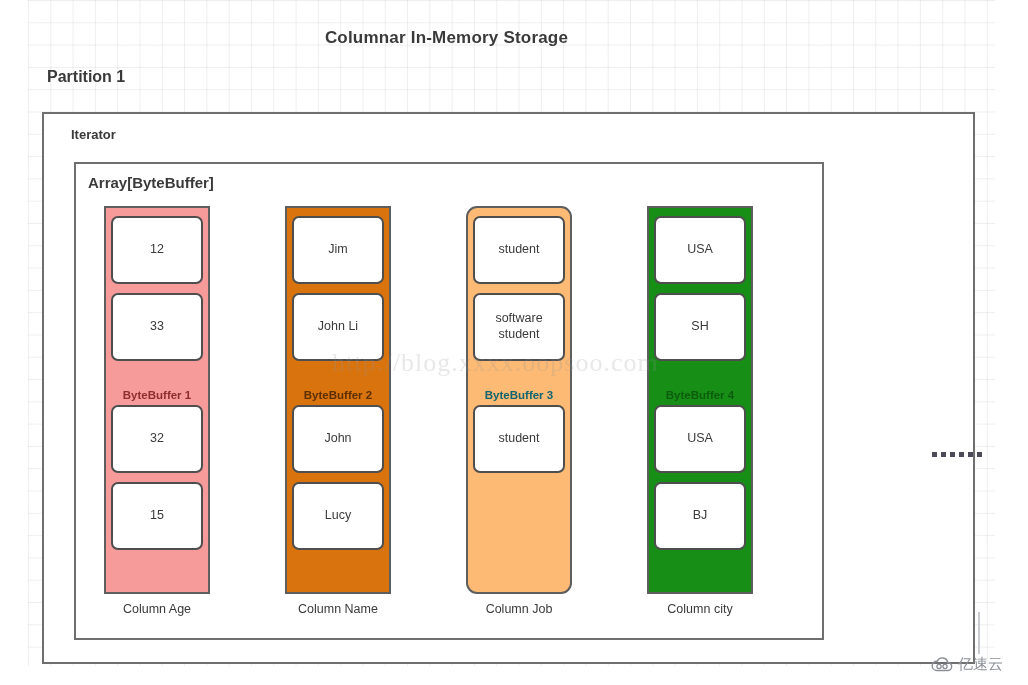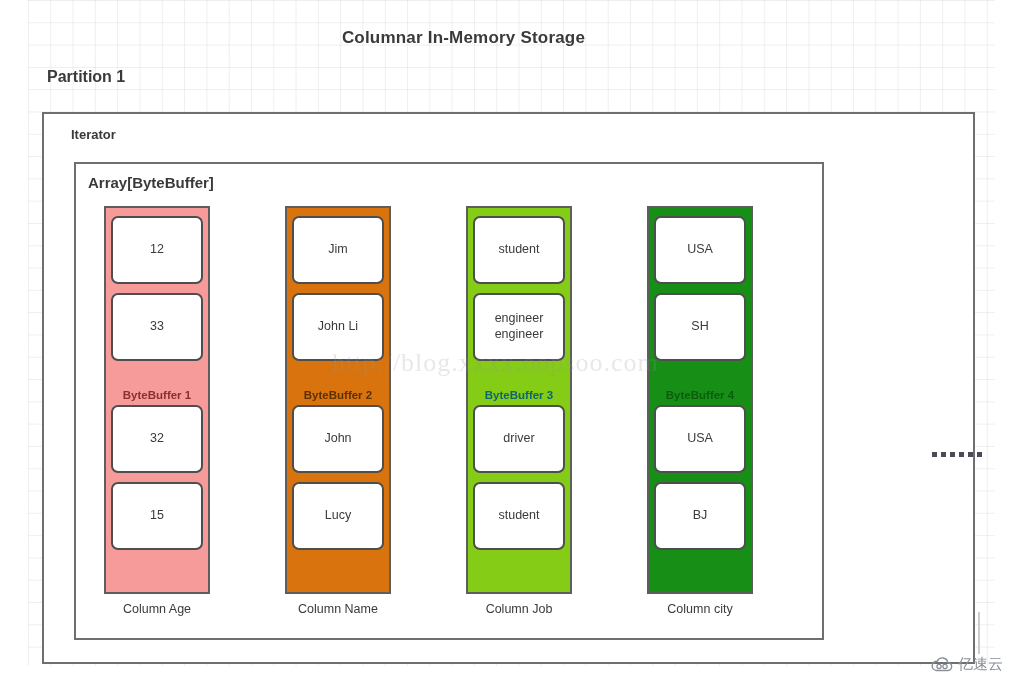--- a/index.html
+++ b/index.html
@@ -14,21 +14,21 @@
   #grid{
     position:absolute;left:28px;top:0;width:967px;height:666px;
     background-image:
       linear-gradient(to right, rgba(180,180,190,0.22) 1px, transparent 1px),
       linear-gradient(to bottom, rgba(180,180,190,0.22) 1px, transparent 1px);
     background-size:22.3px 22.3px;
     pointer-events:none;
   }
   #title{
     position:absolute;left:0;top:28px;width:893px;text-align:center;
-    font-size:17px;font-weight:bold;color:#3a3a3a;letter-spacing:.2px;padding-left:17px;
+    font-size:17px;font-weight:bold;color:#3a3a3a;letter-spacing:.2px;
   }
   #partition-label{
     position:absolute;left:47px;top:68px;
     font-size:16px;font-weight:bold;color:#3a3a3a;
   }
   #outer-box{
     position:absolute;left:42px;top:112px;width:933px;height:552px;
     border:2px solid #6f6f6f;background:#ffffff;box-sizing:border-box;
   }
   #iterator-label{
@@ -118,24 +118,23 @@
           <div class="buffer" style="background: rgb(217, 115, 13);">
             <div class="cell">Jim</div>
             <div class="cell tall-gap">John Li</div>
             <div class="cell">John</div>
             <div class="cell">Lucy</div>
             <div class="buffer-name" style="top: 181px; color: rgb(92, 48, 0);">ByteBuffer 2</div>
           </div>
           <div class="column-caption">Column Name</div>
         </div>
         <div class="column-wrap">
-          <div class="buffer" style="background: #84cc16;">
+          <div class="buffer" style="background: #fdba74; border-radius: 11px;">
             <div class="cell">student</div>
-            <div class="cell tall-gap">engineer engineer</div>
-            <div class="cell">driver</div>
+            <div class="cell tall-gap">software student</div>
             <div class="cell">student</div>
             <div class="buffer-name" style="top: 181px; color: rgb(15, 100, 112);">ByteBuffer 3</div>
           </div>
           <div class="column-caption">Column Job</div>
         </div>
         <div class="column-wrap">
           <div class="buffer" style="background: rgb(23, 143, 23);">
             <div class="cell">USA</div>
             <div class="cell tall-gap">SH</div>
             <div class="cell">USA</div>

